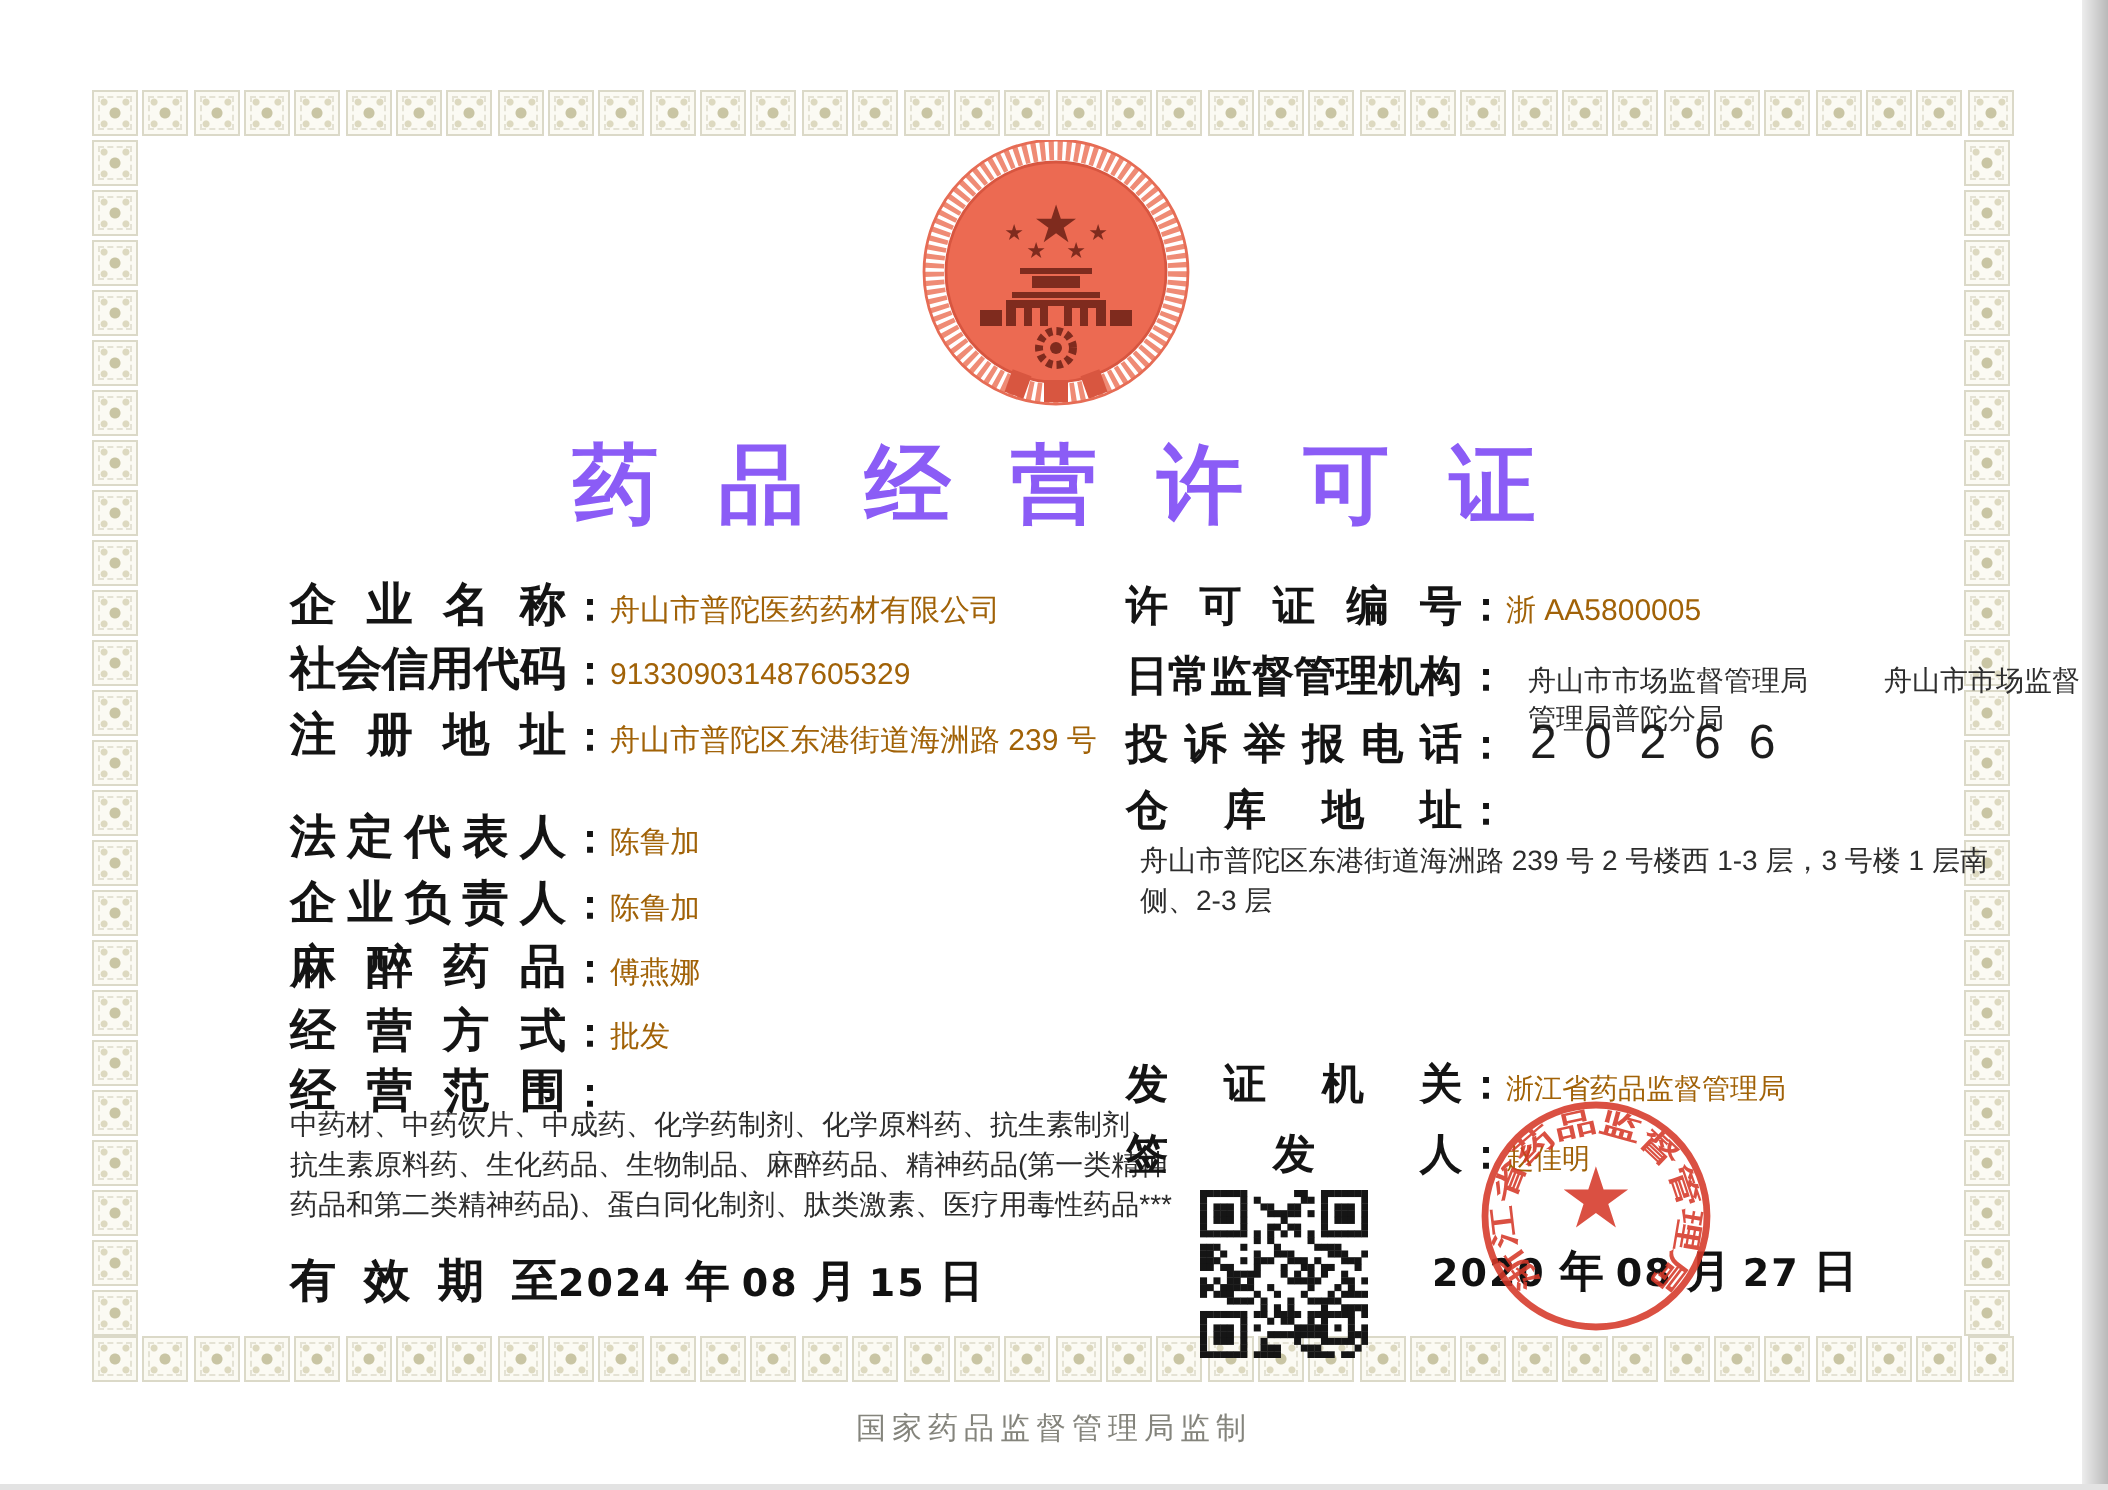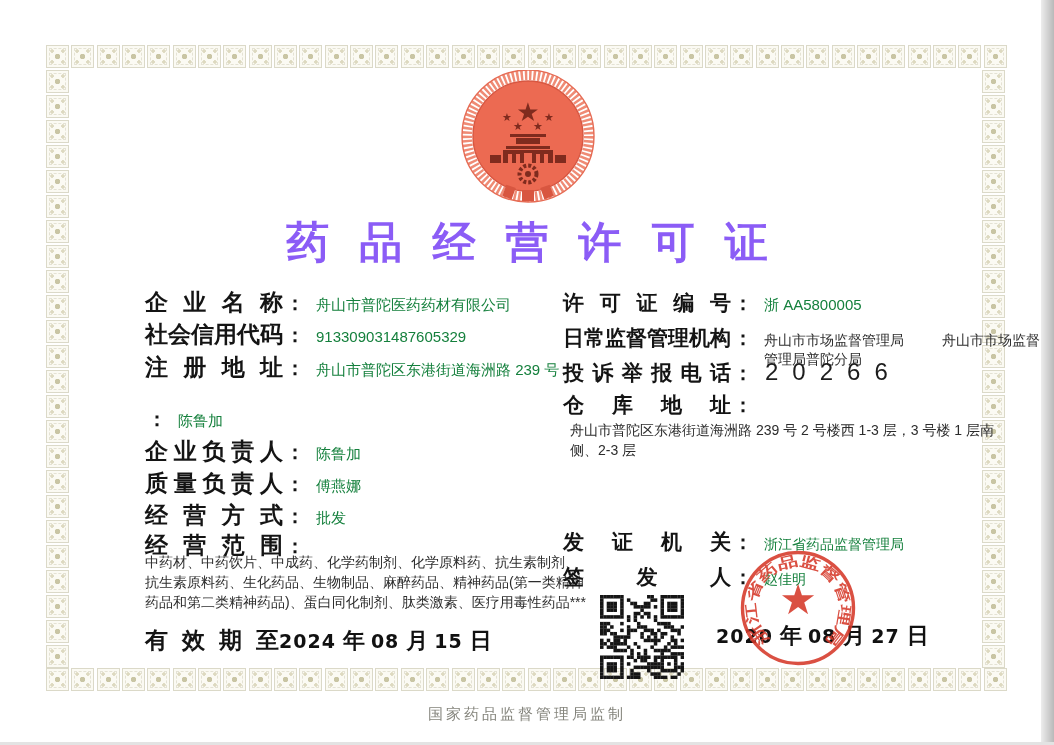--- a/index.html
+++ b/index.html
@@ -30,21 +30,21 @@
         letter-spacing:.70em;padding-left:.70em;box-sizing:border-box;}
   .footer{position:absolute;left:0;top:705px;width:100%;text-align:center;
         font-family:"Liberation Serif",serif;font-size:15px;color:#84847c;letter-spacing:3px;}
   
   .row{position:absolute;display:flex;align-items:baseline;justify-content:center;}
   .lab{display:inline-block;font-family:"Liberation Serif",serif;font-weight:700;color:#141414;
        text-align:justify;text-align-last:justify;-moz-text-align-last:justify;line-height:1.15;}
   .l .lab{width:138px;font-size:23px;}
   .r .lab{width:168px;font-size:21px;}
   .colon{font-family:"Liberation Serif",serif;font-weight:700;font-size:20px;color:#141414;margin-left:2px;}
-  .val{font-size:15px;color:#15803d;margin-left:11px;}
+  .val{font-size:15px;color:#a16207;}
   .val-sm{font-size:14px;}
   .phone{font-size:24px;letter-spacing:14px;color:#1d1d1d;font-weight:500;margin-left:12px;}
   .block{position:absolute;font-size:14px;color:#2c2c2c;line-height:20px;}
   .daily{width:278px;line-height:19px;font-size:14px;color:#2e2e2e;margin-left:11px;}
   .gap{display:inline-block;width:38px;}
   
   .date{position:absolute;display:flex;align-items:baseline;color:#111;}
   .dnum{font-family:"DejaVu Sans",sans-serif;font-weight:700;font-size:19px;letter-spacing:1px;}
   .dunit{font-family:"Liberation Serif",serif;font-weight:700;font-size:22px;margin:0 6px 0 7px;}
   .date .lab{width:134px;font-size:23px;}
@@ -237,30 +237,31 @@
     <span class="lab">社会信用代码</span>
       <span class="colon">：</span>
     <span class="val">913309031487605329</span>
   </div>
   <div class="row l" style="left:145px;top:355px;">
     <span class="lab">注册地址</span>
       <span class="colon">：</span>
     <span class="val">舟山市普陀区东港街道海洲路 239 号</span>
   </div>
   <div class="row l" style="left:145px;top:406px;">
+    <span class="lab">法定代表人</span>
       <span class="colon">：</span>
     <span class="val">陈鲁加</span>
   </div>
   <div class="row l" style="left:145px;top:439px;">
     <span class="lab">企业负责人</span>
       <span class="colon">：</span>
     <span class="val">陈鲁加</span>
   </div>
   <div class="row l" style="left:145px;top:471px;">
-    <span class="lab">质量负责人</span>
+    <span class="lab">麻醉药品</span>
       <span class="colon">：</span>
     <span class="val">傅燕娜</span>
   </div>
   <div class="row l" style="left:145px;top:503px;">
     <span class="lab">经营方式</span>
       <span class="colon">：</span>
     <span class="val">批发</span>
   </div>
   <div class="row l" style="left:145px;top:533px;">
     <span class="lab">经营范围</span>

